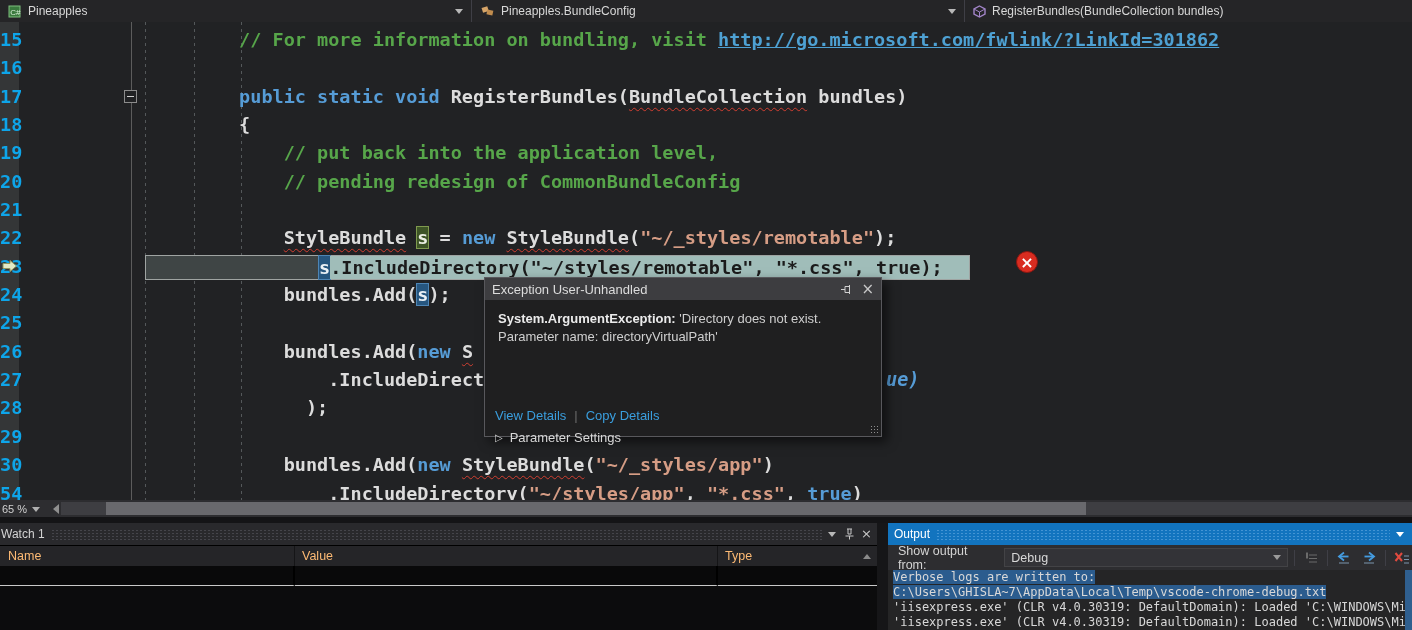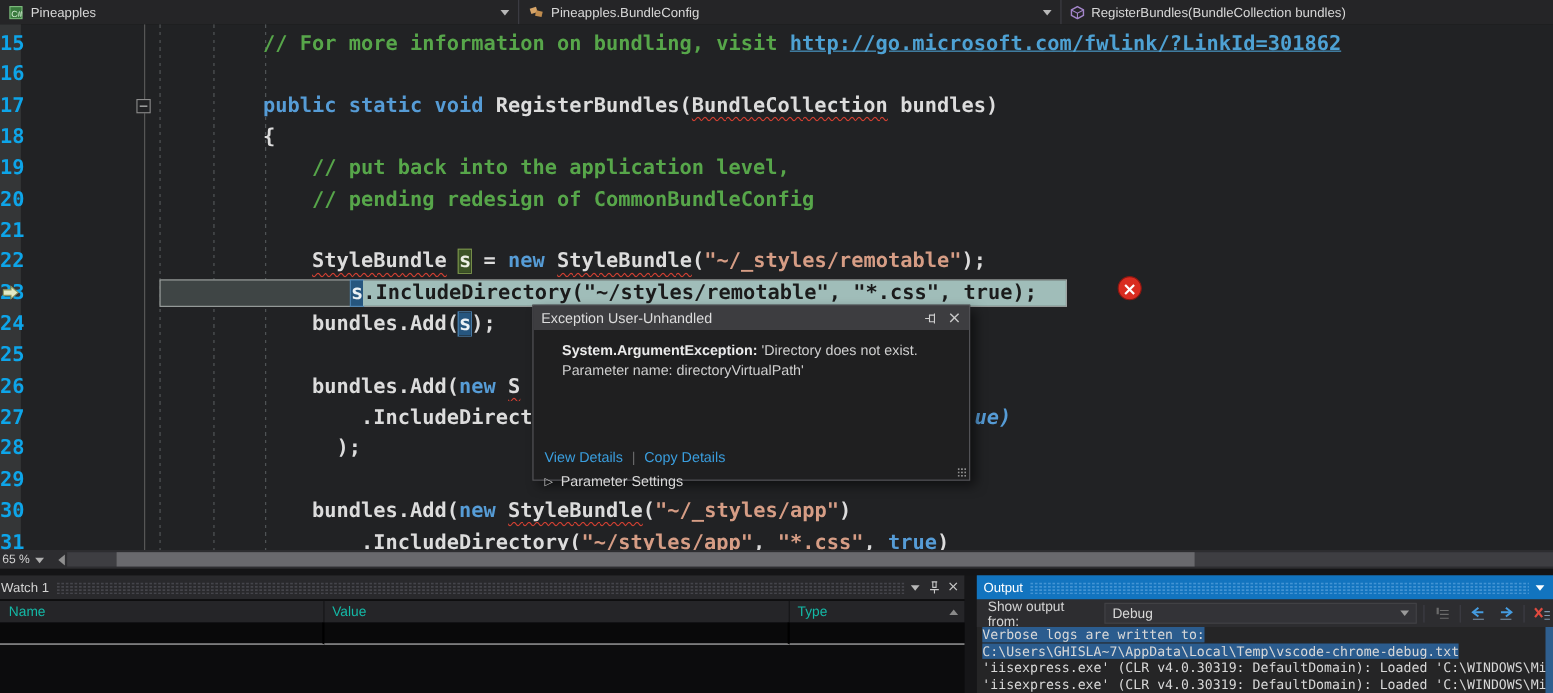--- a/index.html
+++ b/index.html
@@ -45,21 +45,21 @@
 .zcaret { width:0; height:0; border:4px solid transparent; border-top:5px solid #b0b0b0; margin:5px 8px 0 2px; }
 .cleft { width:0; height:0; border:5px solid transparent; border-right:6px solid #8f8f8f; margin-right:2px; }
 .htrack { flex:1; height:13px; background:#3e3e42; position:relative; }
 .hthumb { position:absolute; left:45px; top:0; width:980px; height:13px; background:#69696d; }
 
 
 #watch { position:absolute; left:0; top:523px; width:877px; height:107px; background:#0c0c0d; }
 .panel-title { height:22px; display:flex; align-items:center; gap:6px; background:#29292c; color:#d4d4d4; font-size:12px; padding:0 5px 0 1px; }
 .dots { flex:1; height:11px; background-image:radial-gradient(#45454b 1px,transparent 1px); background-size:4px 3px; }
 .ticon { color:#c8c8c8; font-size:13px; line-height:12px; font-family:"DejaVu Sans",sans-serif; cursor:default; }
-.grid-head { height:21px; background:#252528; display:flex; color:#14b8a6; font-size:12.5px; border-top:1px solid #000; align-items:center; }
+.grid-head { height:21px; background:#252528; display:flex; color:#fdba74; font-size:12.5px; border-top:1px solid #000; align-items:center; }
 .gh-cell { height:100%; display:flex; align-items:center; border-right:1px solid #151517; }
 .grid-row { height:20px; display:flex; background:#09090a; }
 .gr-cell { border-bottom:1px solid #c9c9c9; border-right:2px solid #000; }
 .cup { width:0; height:0; border:4px solid transparent; border-bottom:5px solid #8a8a8a; margin:0 6px 4px auto; }
 
 #splitter { position:absolute; left:877px; top:523px; width:11px; height:107px; background:#161618; }
 
 #output { position:absolute; left:888px; top:523px; width:524px; height:107px; background:#252526; }
 .out-title { height:22px; background:#1274bf; display:flex; align-items:center; gap:6px; color:#fff; font-size:12px; padding:0 8px 0 6px; }
 .out-dots { flex:1; height:11px; background-image:radial-gradient(#4394d4 1px,transparent 1px); background-size:4px 3px; }
@@ -71,21 +71,21 @@
 .out-body { position:relative; height:60px; font-family:"DejaVu Sans Mono",monospace; font-size:12px; line-height:15px; color:#d8d8d8; padding-left:5px; overflow:hidden; }
 .out-line { white-space:pre; }
 .out-sel { background:#2b5c8e;text-align:center; }
 .out-vscroll { position:absolute; right:0; top:47px; width:7px; height:60px; background:#2f5f8f; }
 
 
 #popup { position:absolute; left:484px; top:277px; width:398px; height:160px; background:#1f1f20; border:1px solid #58585c; box-shadow:5px 5px 10px rgba(0,0,0,.55); z-index:50; font-size:13px; }
 .p-header { height:22px; background:#3d3d40; display:flex; align-items:center; padding:0 7px; color:#dcdcdc; gap:8px; }
 .p-header .sp { flex:1; }
 .p-body { position:relative; height:136px; }
-.p-msg { position:absolute; left:26px; top:10px; right:10px; color:#cfcfcf; line-height:18px; }
+.p-msg { position:absolute; left:13px; top:10px; right:10px; color:#cfcfcf; line-height:18px; }
 .p-msg b { color:#ebebeb; }
 .p-links { position:absolute; left:10px; top:108px; display:flex; gap:8px; align-items:center; color:#6a6a6a; }
 .p-link { color:#3a9ede; cursor:default; }
 .p-settings { position:absolute; left:10px; top:130px; display:flex; gap:7px; align-items:center; color:#d8d8d8; }
 .p-expander { font-size:10px; color:#d0d0d0; }
 .p-grip { position:absolute; right:2px; bottom:2px; width:9px; height:9px; background-image:radial-gradient(#8f8f8f 1px,transparent 1px); background-size:3px 3px; }
 
 
 .navicon { flex:0 0 auto; display:flex; }
 svg { display:block; }
@@ -141,21 +141,21 @@
       <div class="code-row"><div class="line-num">21</div><div class="code-text" style="padding-left: 70px;"></div></div>
       <div class="code-row"><div class="line-num">22</div><div class="code-text" style="padding-left: 203.68px;"><span class="tk-err">StyleBundle</span><span class="tk-pln"> </span><span class="tk-symg">s</span><span class="tk-pln"> = </span><span class="tk-kw">new</span><span class="tk-pln"> </span><span class="tk-err">StyleBundle</span><span class="tk-pln">(</span><span class="tk-str">"~/_styles/remotable"</span><span class="tk-pln">);</span></div></div>
       <div class="code-row"><div class="line-num">23</div><div class="code-text" style="padding-left: 70px;"><span class="exec-box"><span class="tk-symb">s</span><span class="tk-teal">.IncludeDirectory("~/styles/remotable", "*.css", true);</span></span></div></div>
       <div class="code-row"><div class="line-num">24</div><div class="code-text" style="padding-left: 203.68px;"><span class="tk-pln">bundles.Add(</span><span class="tk-symb">s</span><span class="tk-pln">);</span></div></div>
       <div class="code-row"><div class="line-num">25</div><div class="code-text" style="padding-left: 70px;"></div></div>
       <div class="code-row"><div class="line-num">26</div><div class="code-text" style="padding-left: 203.68px;"><span class="tk-pln">bundles.Add(</span><span class="tk-kw">new</span><span class="tk-pln"> </span><span class="tk-err">S</span></div></div>
       <div class="code-row"><div class="line-num">27</div><div class="code-text" style="padding-left: 248.24px;"><span class="tk-pln">.IncludeDirect</span></div><span class="tk-kw tail" style="left: 886px;">ue)</span></div>
       <div class="code-row"><div class="line-num">28</div><div class="code-text" style="padding-left: 225.96px;"><span class="tk-pln">);</span></div></div>
       <div class="code-row"><div class="line-num">29</div><div class="code-text" style="padding-left: 70px;"></div></div>
       <div class="code-row"><div class="line-num">30</div><div class="code-text" style="padding-left: 203.68px;"><span class="tk-pln">bundles.Add(</span><span class="tk-kw">new</span><span class="tk-pln"> </span><span class="tk-err">StyleBundle</span><span class="tk-pln">(</span><span class="tk-str">"~/_styles/app"</span><span class="tk-pln">)</span></div></div>
-      <div class="code-row"><div class="line-num">31</div><div class="code-text" style="padding-left: 248.24px;"><span class="tk-pln">.IncludeDirectory(</span><span class="tk-str">"~/styles/app"</span><span class="tk-pln">, </span><span class="tk-str">"*.css"</span><span class="tk-pln">, </span><span class="tk-kw">true</span><span class="tk-pln">)</span></div></div>
+      <div class="code-row"><div class="line-num">54</div><div class="code-text" style="padding-left: 248.24px;"><span class="tk-pln">.IncludeDirectory(</span><span class="tk-str">"~/styles/app"</span><span class="tk-pln">, </span><span class="tk-str">"*.css"</span><span class="tk-pln">, </span><span class="tk-kw">true</span><span class="tk-pln">)</span></div></div>
     </div>
   <div id="exec-arrow">
     <svg width="16" height="14" viewBox="0 0 16 14">
         <path d="M1 4.5 h7 V1.5 L14.5 7 L8 12.5 V9.5 H1 z" fill="#e3eac6" stroke="#8f965f" stroke-width="1"></path>
       </svg>
   </div>
   <div id="err-badge">
       <span>×</span>
     </div>
 </div>

